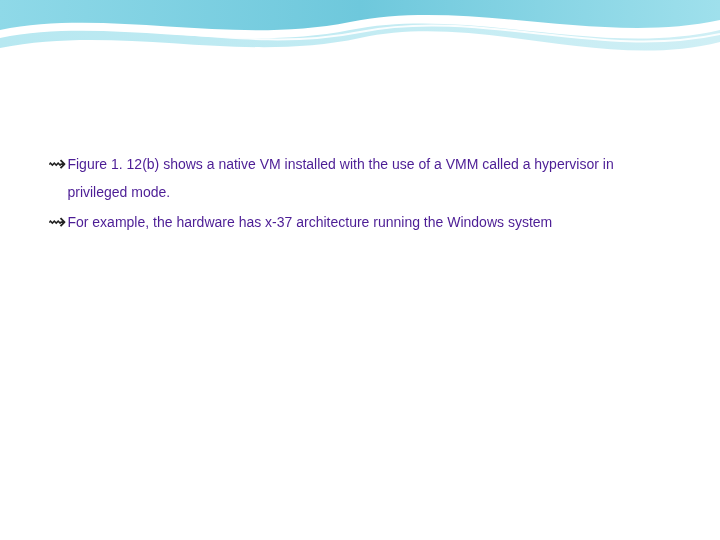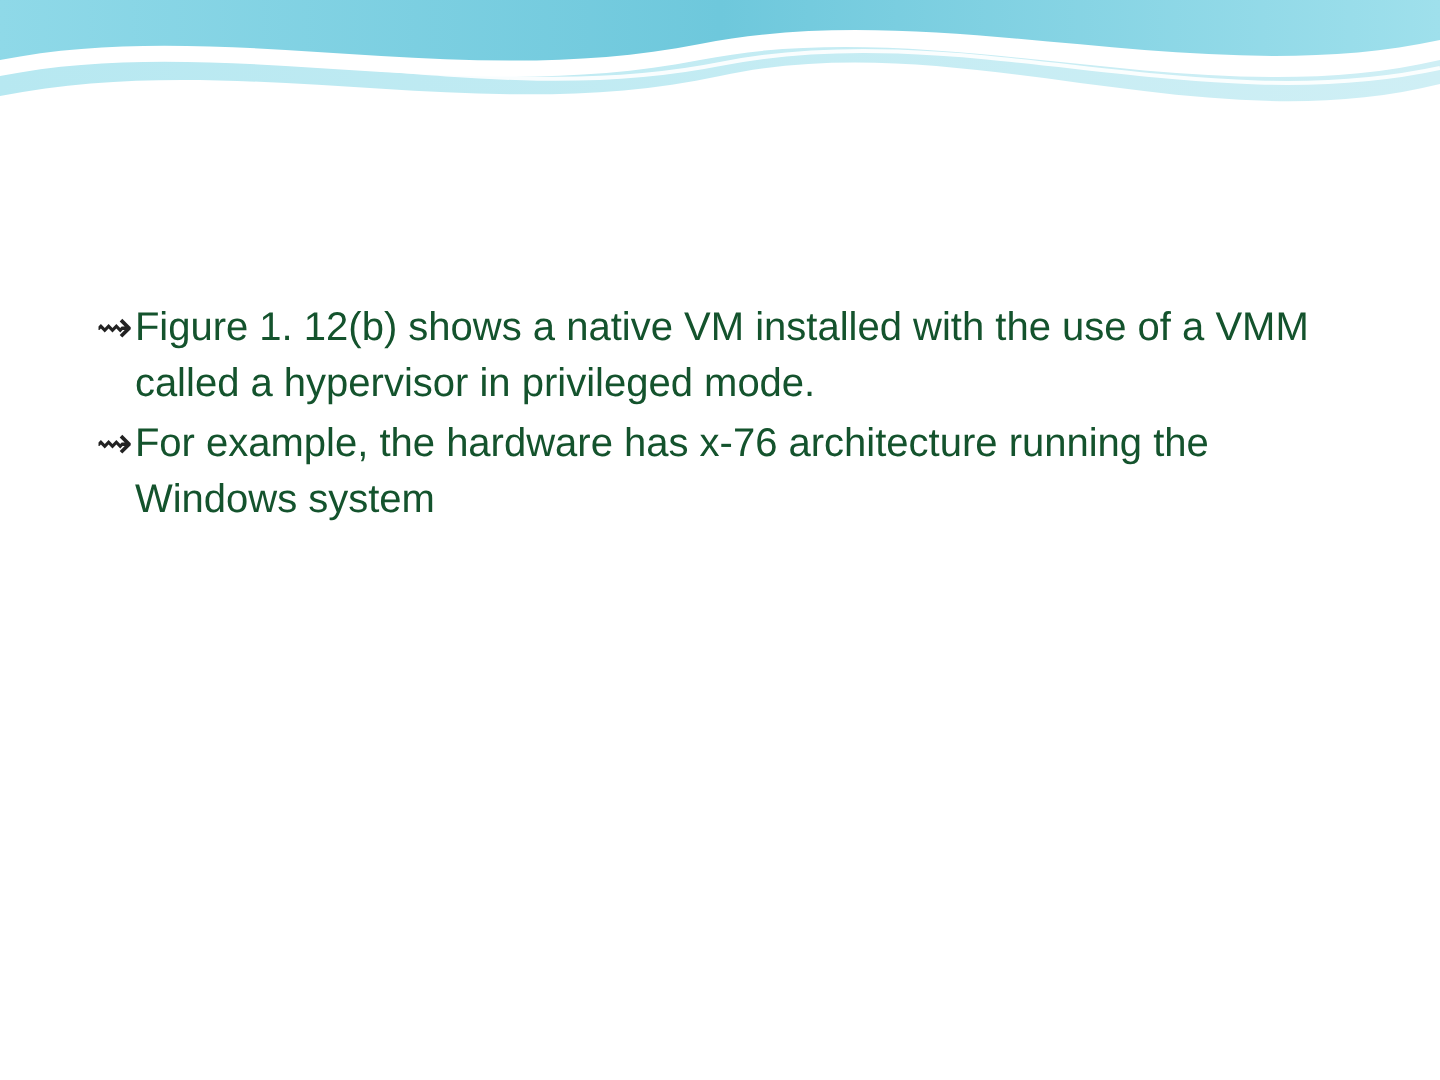--- a/index.html
+++ b/index.html
@@ -39,23 +39,23 @@
   .bullet {
     flex: 0 0 auto;
     font-size: 22px;
     line-height: 28px;
     color: #222;
     margin-right: 1px;
     font-family: "Segoe UI Symbol", Arial, sans-serif;
   }
 
   .bullet-text {
-    font-size: 20px;
+    font-size: 14px;
     line-height: 28px;
-    color: #14532d;
+    color: #4c1d95;
     letter-spacing: 0px;
   }
 </style>
 </head>
 <body>
 
 <svg class="banner" viewBox="0 0 720 90" preserveAspectRatio="none">
   <defs>
     <linearGradient id="g1" x1="0" y1="0" x2="1" y2="0">
       <stop offset="0%" stop-color="#8fd9e8"></stop>
@@ -77,15 +77,15 @@
   <path d="M0,34 C120,12 240,56 360,32 C480,8 600,60 720,34" stroke="#ffffff" stroke-width="2" fill="none" opacity="0.9"></path>
 </svg>
 
 <div class="content">
   <div class="bullet-item">
     <span class="bullet">⇝</span>
     <span class="bullet-text">Figure 1. 12(b) shows a native VM installed with the use of a VMM called a hypervisor in privileged mode.</span>
   </div>
   <div class="bullet-item">
     <span class="bullet">⇝</span>
-    <span class="bullet-text">For example, the hardware has x-76 architecture running the Windows system</span>
+    <span class="bullet-text">For example, the hardware has x-37 architecture running the Windows system</span>
   </div>
 </div>
 
 </body></html>

